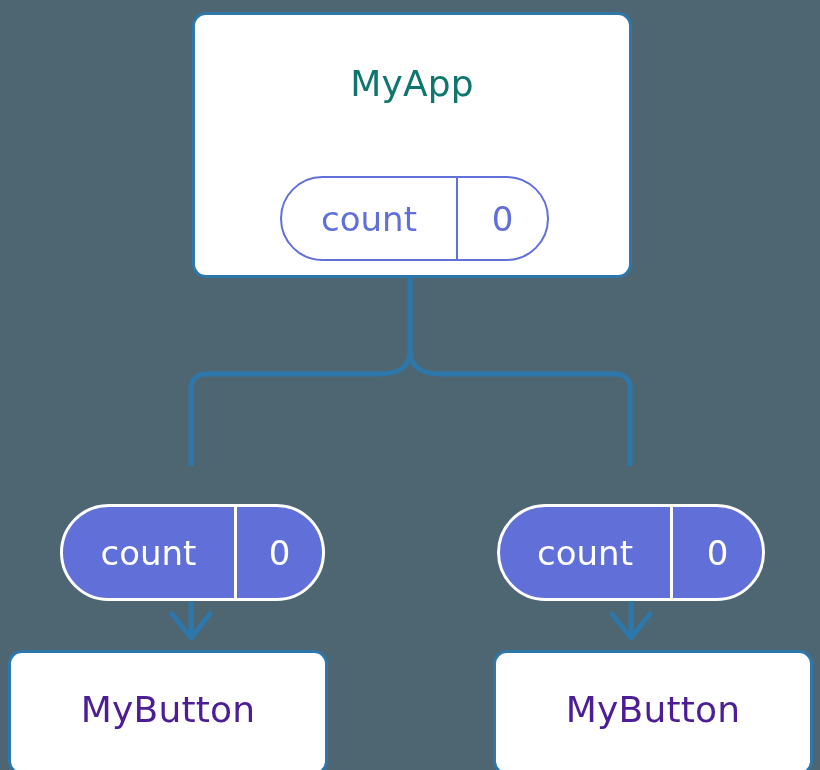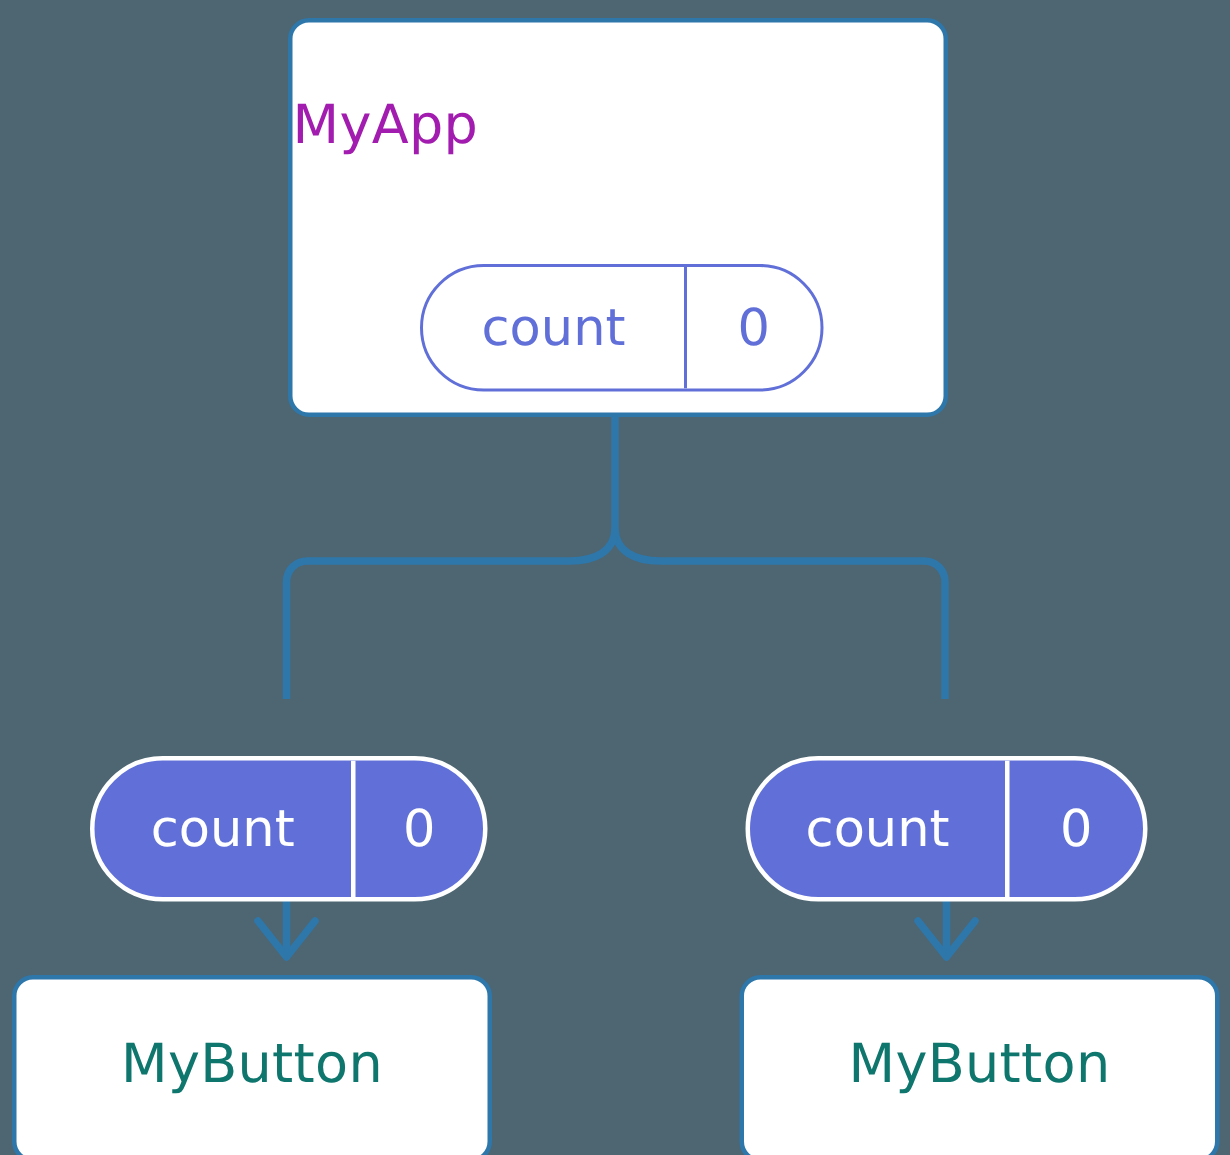--- a/index.html
+++ b/index.html
@@ -46,21 +46,22 @@
     left: 192px;
     top: 12px;
     width: 440px;
     height: 266px;
   }
   #root-title {
     position: absolute;
     left: 0;
     top: 48px;
     width: 100%;
-    color: #a21caf;
+    text-align: center;
+    color: #0f766e;
     font-size: 36px;
     letter-spacing: 0.2px;
   }
 
   
   .state-pill {
     position: absolute;
     box-sizing: border-box;
     display: flex;
     align-items: stretch;
@@ -144,21 +145,21 @@
     top: 650px;
     width: 320px;
     height: 125px;
   }
   .leaf-label {
     position: absolute;
     left: 0;
     top: 36px;
     width: 100%;
     text-align: center;
-    color: #0f766e;
+    color: #4c1d95;
     font-size: 36px;
     letter-spacing: 0.2px;
   }
 </style>
 </head>
 <body>
 
 <div id="stage">
 
   <svg id="connectors" viewBox="0 0 820 770" width="820" height="770">

